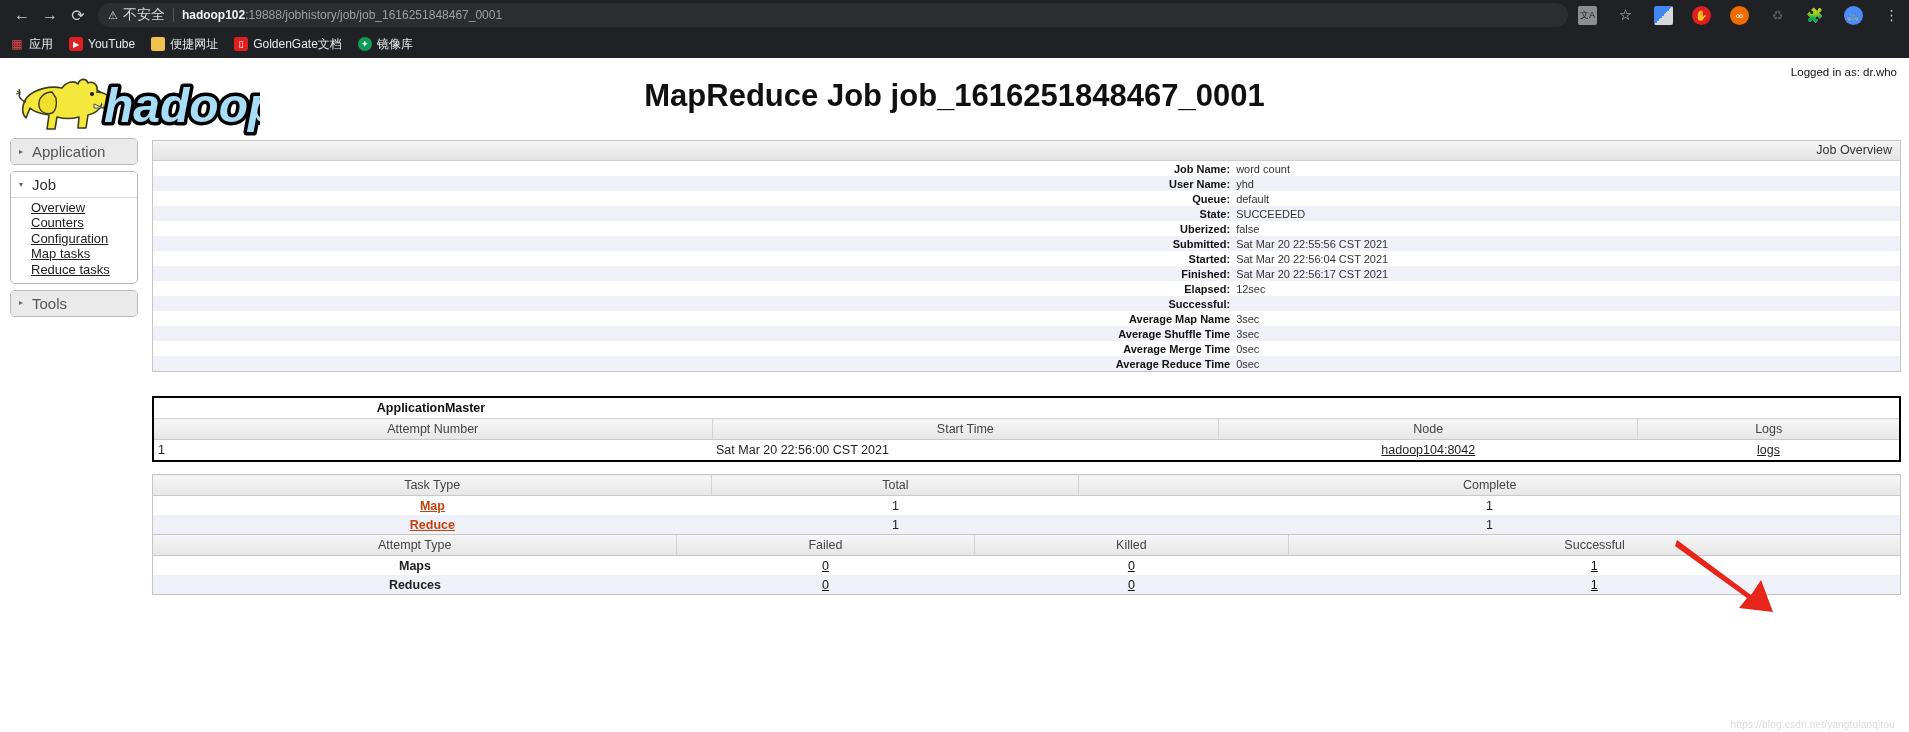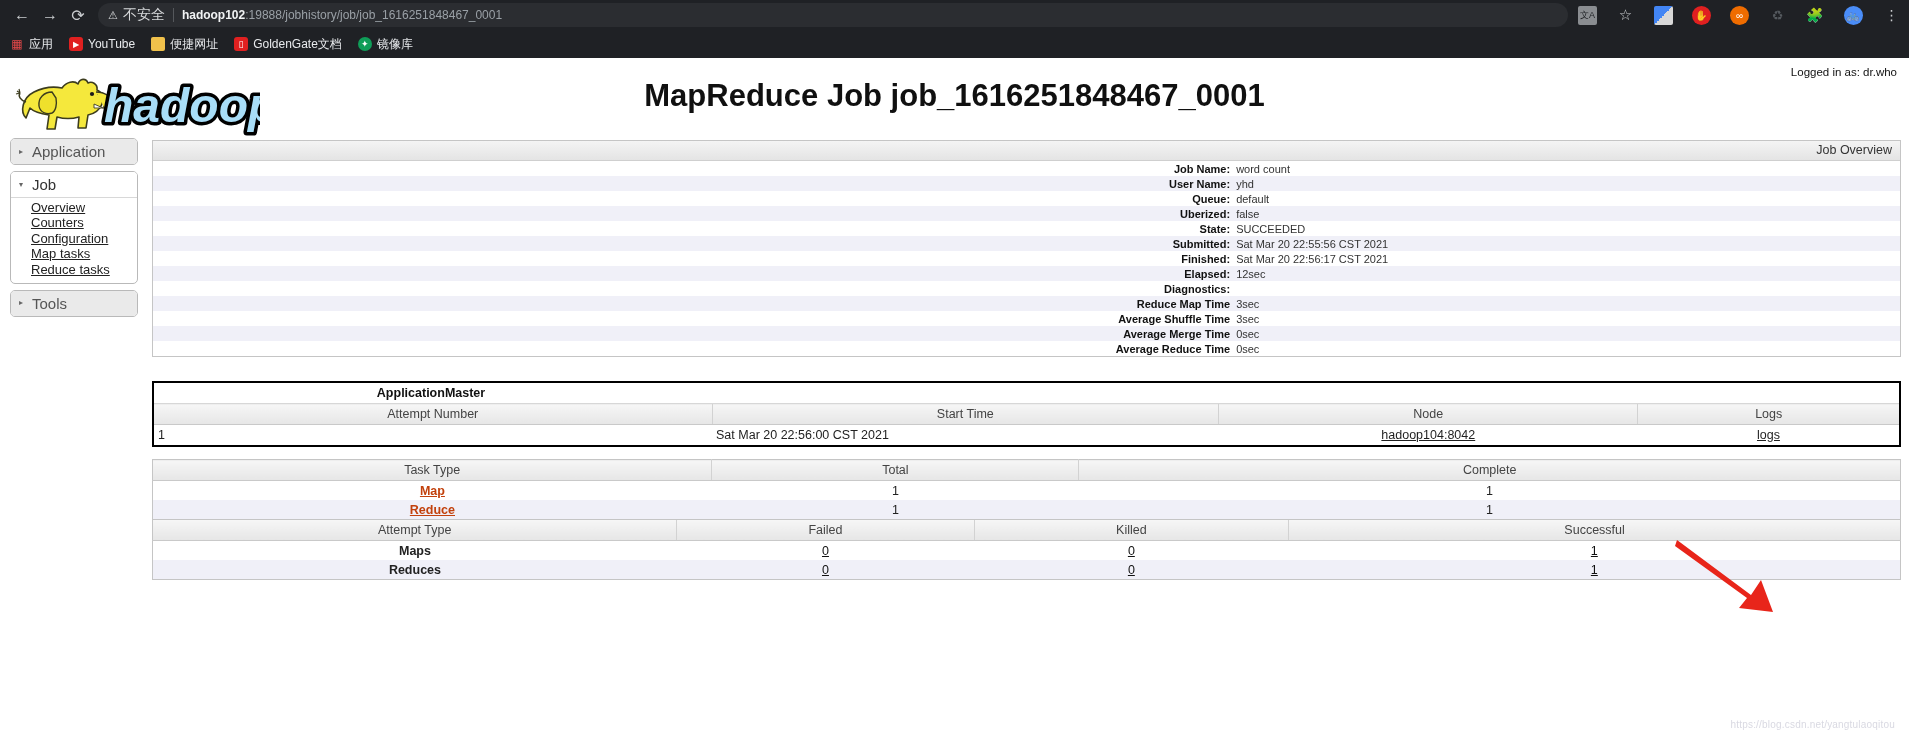--- a/index.html
+++ b/index.html
@@ -444,45 +444,49 @@
             </tr>
         <tr>
               <td class="ov-key">User Name:</td>
               <td class="ov-val">yhd</td>
             </tr>
         <tr>
               <td class="ov-key">Queue:</td>
               <td class="ov-val">default</td>
             </tr>
         <tr>
+              <td class="ov-key">State:</td>
+              <td class="ov-val">SUCCEEDED</td>
+            </tr>
+        <tr>
               <td class="ov-key">Uberized:</td>
               <td class="ov-val">false</td>
             </tr>
         <tr>
-              <td class="ov-key">State:</td>
-              <td class="ov-val">SUCCEEDED</td>
-            </tr>
-        <tr>
               <td class="ov-key">Submitted:</td>
               <td class="ov-val">Sat Mar 20 22:55:56 CST 2021</td>
             </tr>
         <tr>
+              <td class="ov-key">Started:</td>
+              <td class="ov-val">Sat Mar 20 22:56:04 CST 2021</td>
+            </tr>
+        <tr>
               <td class="ov-key">Finished:</td>
               <td class="ov-val">Sat Mar 20 22:56:17 CST 2021</td>
             </tr>
         <tr>
               <td class="ov-key">Elapsed:</td>
               <td class="ov-val">12sec</td>
             </tr>
         <tr>
-              <td class="ov-key">Diagnostics:</td>
+              <td class="ov-key">Successful:</td>
               <td class="ov-val"></td>
             </tr>
         <tr>
-              <td class="ov-key">Reduce Map Time</td>
+              <td class="ov-key">Average Map Name</td>
               <td class="ov-val">3sec</td>
             </tr>
         <tr>
               <td class="ov-key">Average Shuffle Time</td>
               <td class="ov-val">3sec</td>
             </tr>
         <tr>
               <td class="ov-key">Average Merge Time</td>
               <td class="ov-val">0sec</td>
             </tr>

